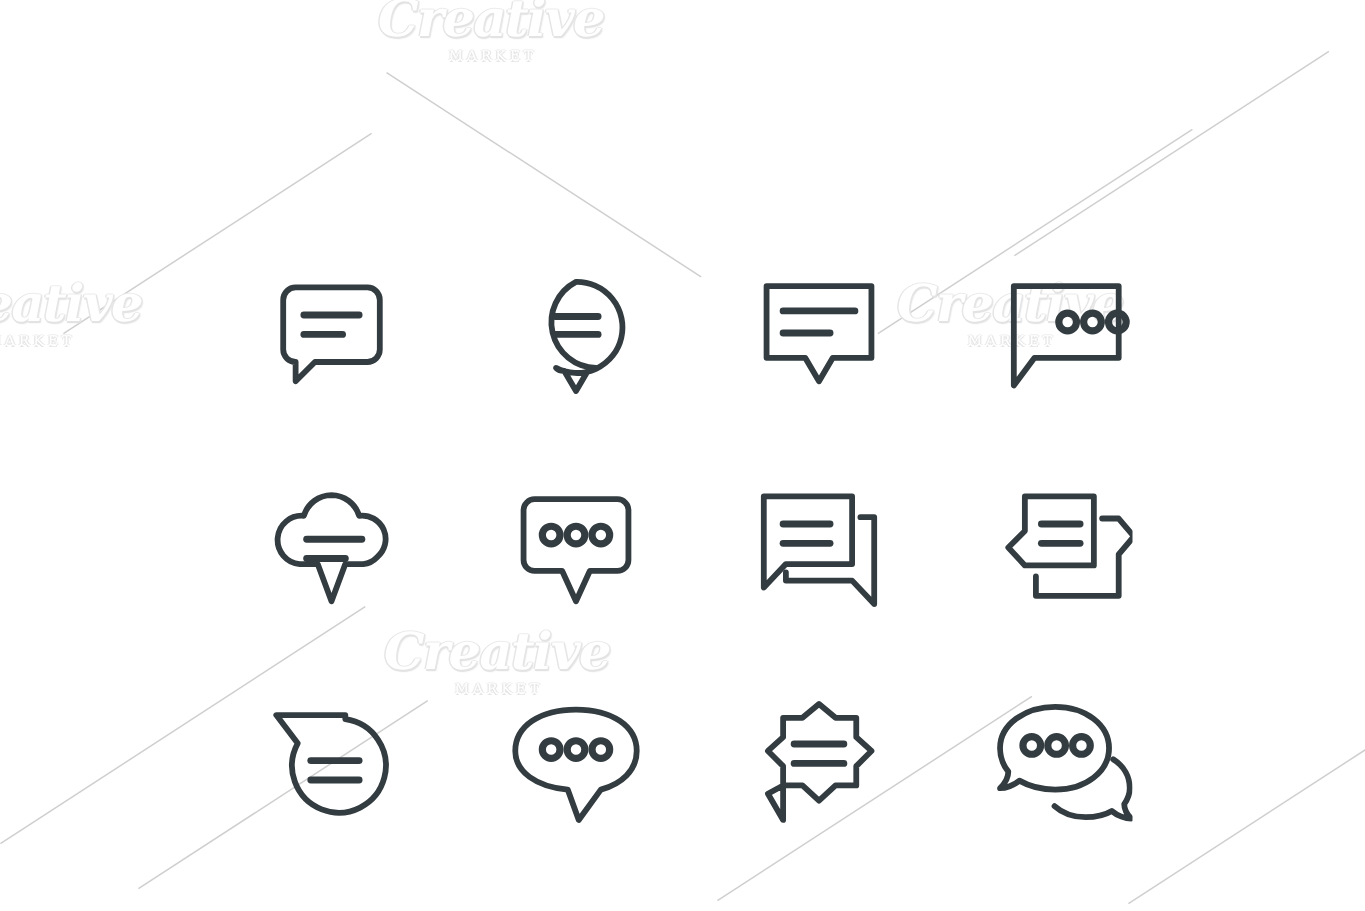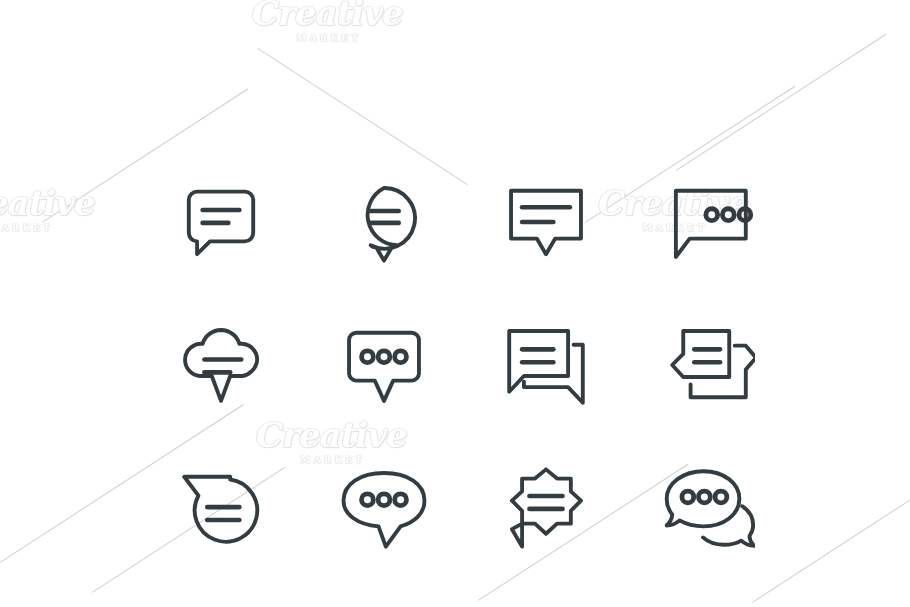--- a/index.html
+++ b/index.html
@@ -46,21 +46,21 @@
        0 1px 0 #e3e3e3,
        1px 0 0 #e6e6e6,
       -1px 0 0 #e6e6e6,
        0 -1px 0 #ededed,
        1px 1px 1px #e0e0e0;
     letter-spacing: -1px;
   }
   .wm-brand .wm-sub {
     display: block;
     font-family: "DejaVu Serif", serif;
-    font-weight: 700;
+    font-weight: 400;
     color: #ffffff;
     text-shadow:
        0 1px 0 #e6e6e6,
        1px 0 0 #e9e9e9,
       -1px 0 0 #e9e9e9,
        0 -1px 0 #efefef;
   }
 
   
   .icon-grid {

